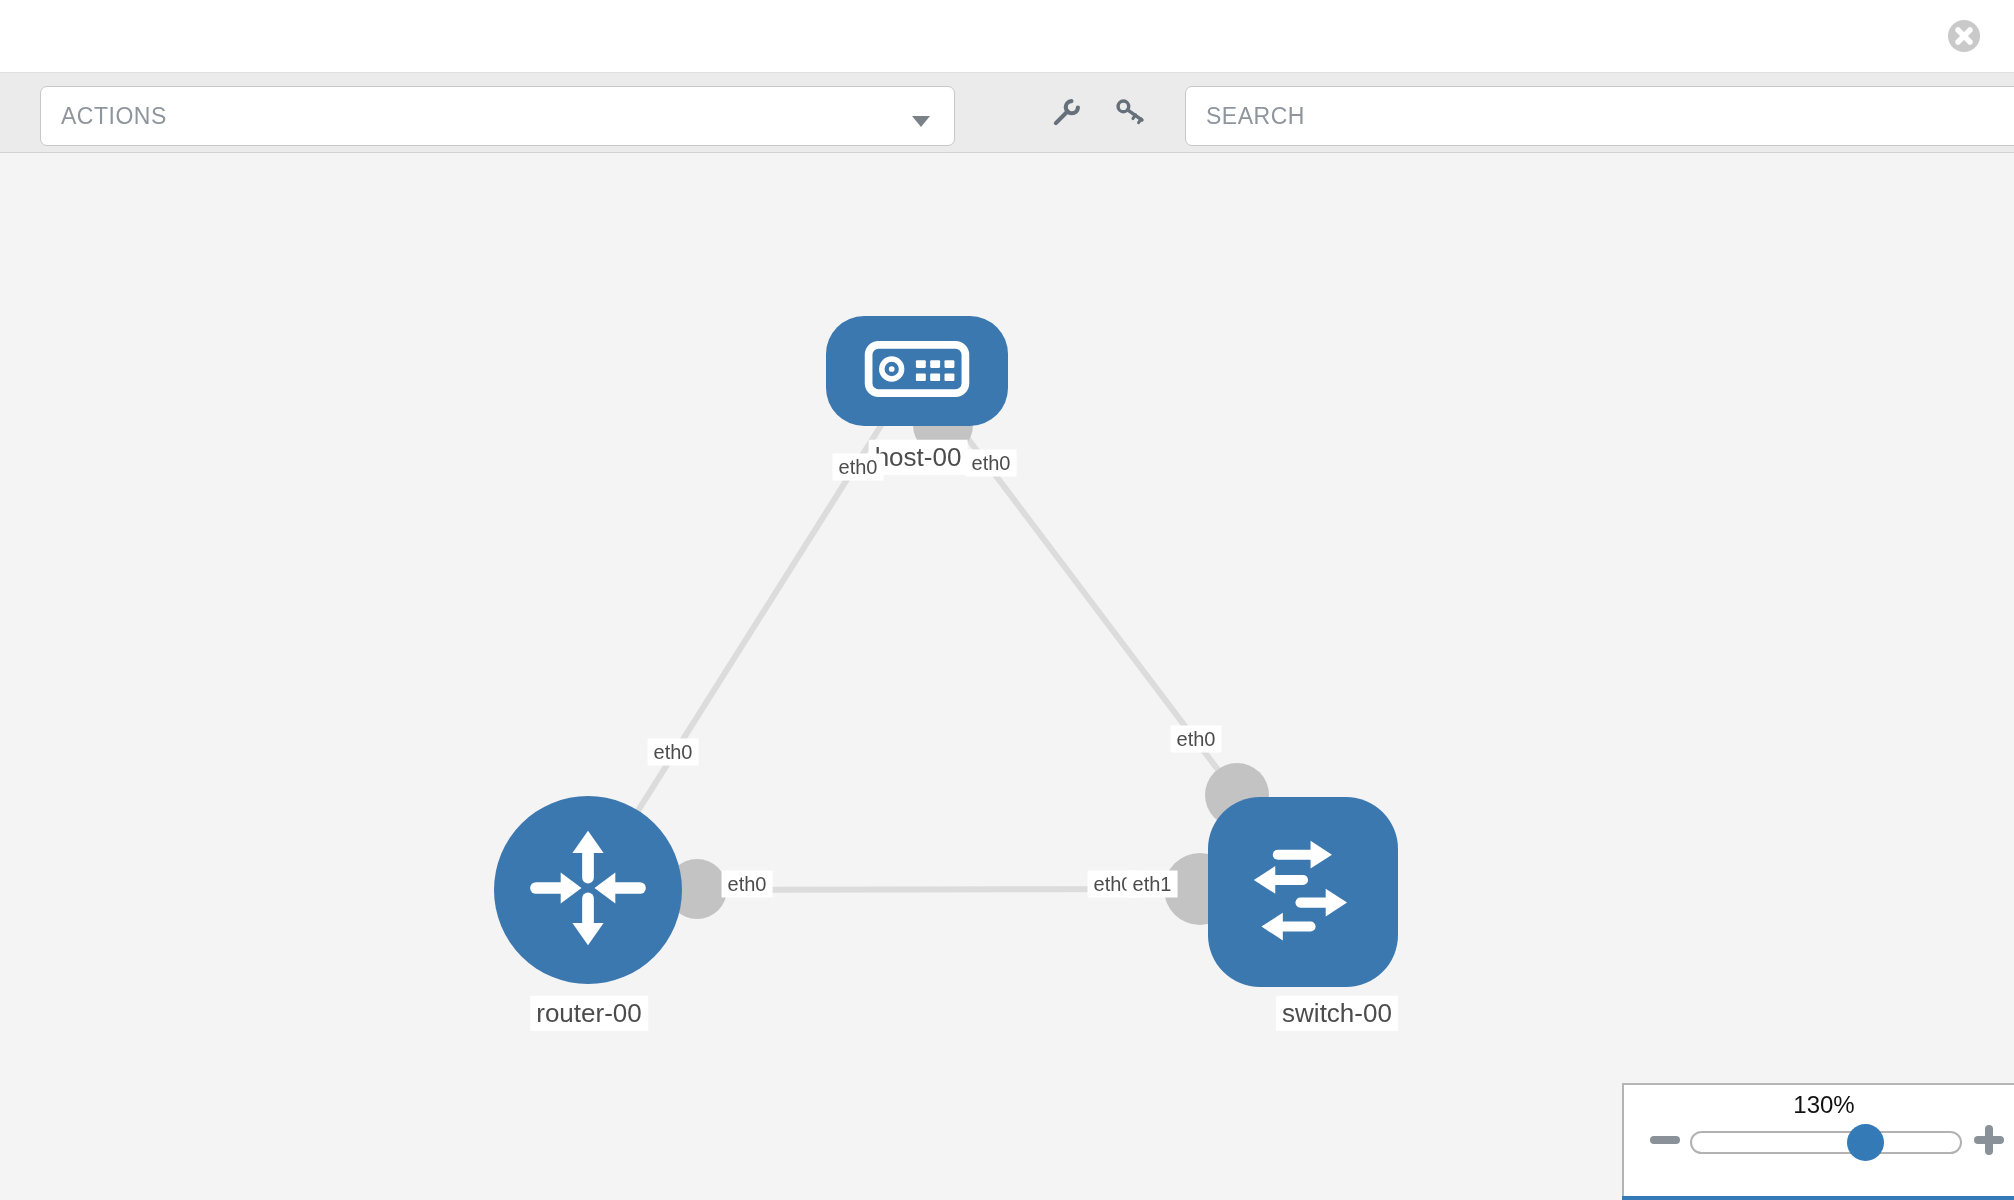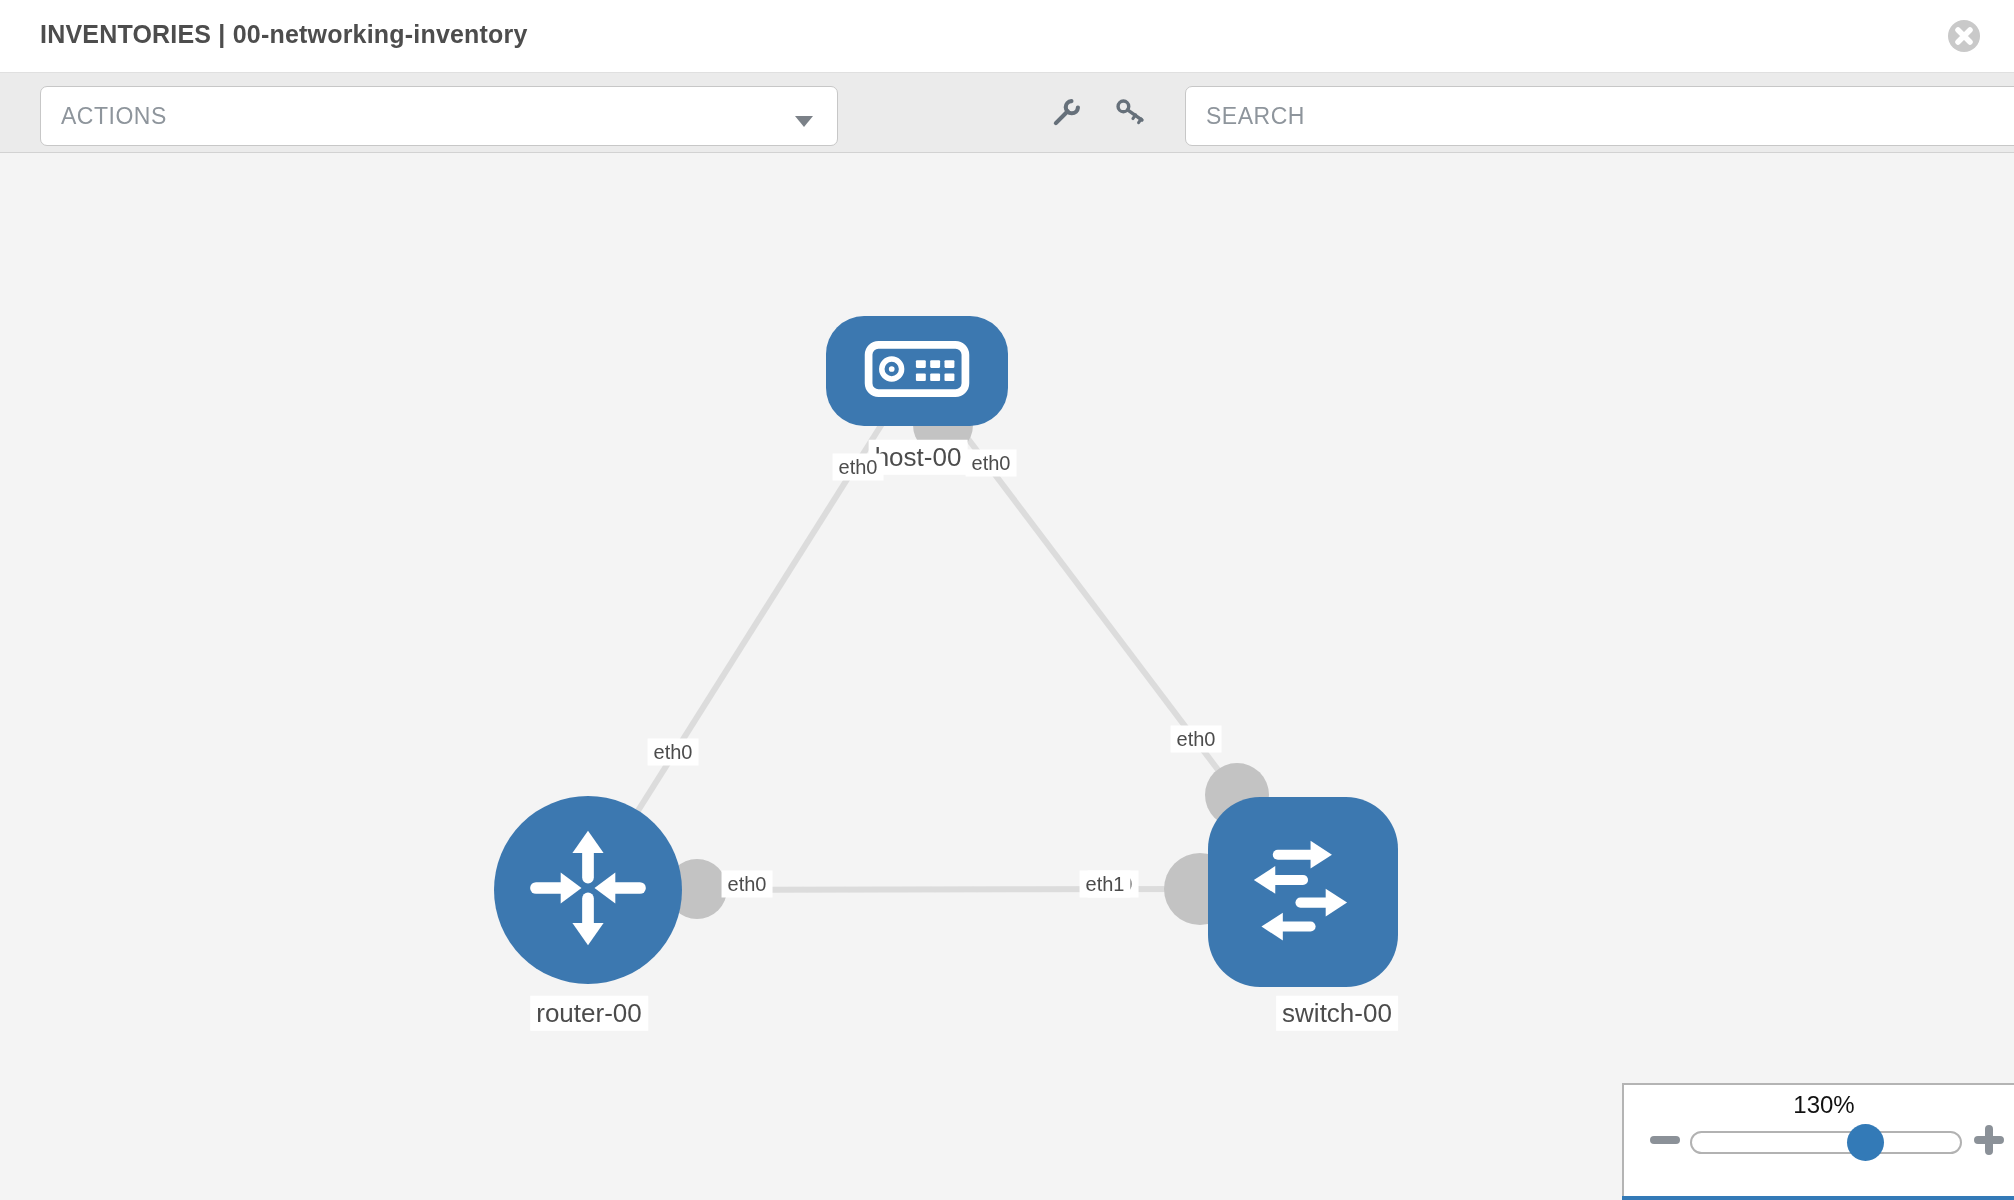--- a/index.html
+++ b/index.html
@@ -11,21 +11,21 @@
   .header-title { position: absolute; left: 40px; top: 20px;
     font-size: 25px; font-weight: bold; color: #4d4d4d; letter-spacing: .2px; }
   .close-btn { position: absolute; right: 32px; top: 18px; width: 36px; height: 36px;
     cursor: pointer; }
 
   
   .toolbar { position: relative; width: 100%; height: 81px; background: #ebebeb;
     border-top: 1px solid #e0e0e0; border-bottom: 1px solid #d2d2d2; }
   .dropdown { position: absolute; top: 13px; height: 60px; background: #fff;
     border: 1px solid #c7c7c7; border-radius: 7px; display: flex; align-items: center; }
-  .dd-actions { left: 40px;  width: 798px; }
+  .dd-actions { left: 40px;  width: 915px; }
   .dd-search  { left: 1185px; width: 942px; }
   .dd-label { margin-left: 20px; font-size: 23px; color: #8e959c; letter-spacing: .5px; }
   .dd-caret { position: absolute; right: 24px; top: 26px; }
   .tool-icon { position: absolute; top: 22px; width: 38px; height: 38px; cursor: pointer; }
   .tool-wrench { left: 1046px; }
   .tool-key { left: 1112px; }
 
   
   .canvas { position: relative; width: 2014px; height: 1047px; background: #f4f4f4;
     overflow: hidden; }
@@ -54,21 +54,20 @@
   .zoom-btn { position: absolute; width: 40px; height: 40px; cursor: pointer; }
   .zoom-minus { left: 24px; top: 38px; }
   .zoom-plus { left: 348px; top: 38px; }
   .panel-strip { position: absolute; left: -2px; top: 111px; width: 420px; height: 40px;
     background: #337ab7; }
 </style>
 </head>
 <body>
 
 <div class="header">
-  <div class="header-title">INVENTORIES | 00-networking-inventory</div>
   <div class="close-btn">
     <span>
       <svg width="36" height="36" viewBox="0 0 36 36">
         <circle cx="18" cy="18" r="16" fill="#c9c9c9"></circle>
         <path d="M12 12 L24 24 M24 12 L12 24" stroke="#fff" stroke-width="5.5" stroke-linecap="round"></path>
       </svg>
     </span>
   </div>
 </div>
 
@@ -188,21 +187,21 @@
   <span class="chip chip-node" style="left:918px; top:304px;">host-00</span>
   <span class="chip chip-node" style="left:589px; top:860px;">router-00</span>
   <span class="chip chip-node" style="left:1337px; top:860px;">switch-00</span>
 
   <span class="chip chip-if" style="left:858px; top:314px;">eth0</span>
   <span class="chip chip-if" style="left:991px; top:310px;">eth0</span>
   <span class="chip chip-if" style="left:673px; top:599px;">eth0</span>
   <span class="chip chip-if" style="left:1196px; top:586px;">eth0</span>
   <span class="chip chip-if" style="left:747px; top:731px;">eth0</span>
   <span class="chip chip-if" style="left:1113px; top:731px; z-index:1;">eth0</span>
-  <span class="chip chip-if" style="left:1105px; top:731px; z-index:2;">eth1</span>
+  <span class="chip chip-if" style="left:1152px; top:731px; z-index:2;">eth1</span>
 
   <div class="zoom-panel">
     <div class="zoom-value">130%</div>
 
     <div class="zoom-btn zoom-minus">
       <span>
         <svg width="34" height="34" viewBox="0 0 34 34">
           <path d="M6 17 L28 17" stroke="#8b9198" stroke-width="8" stroke-linecap="round"></path>
         </svg>
       </span>

